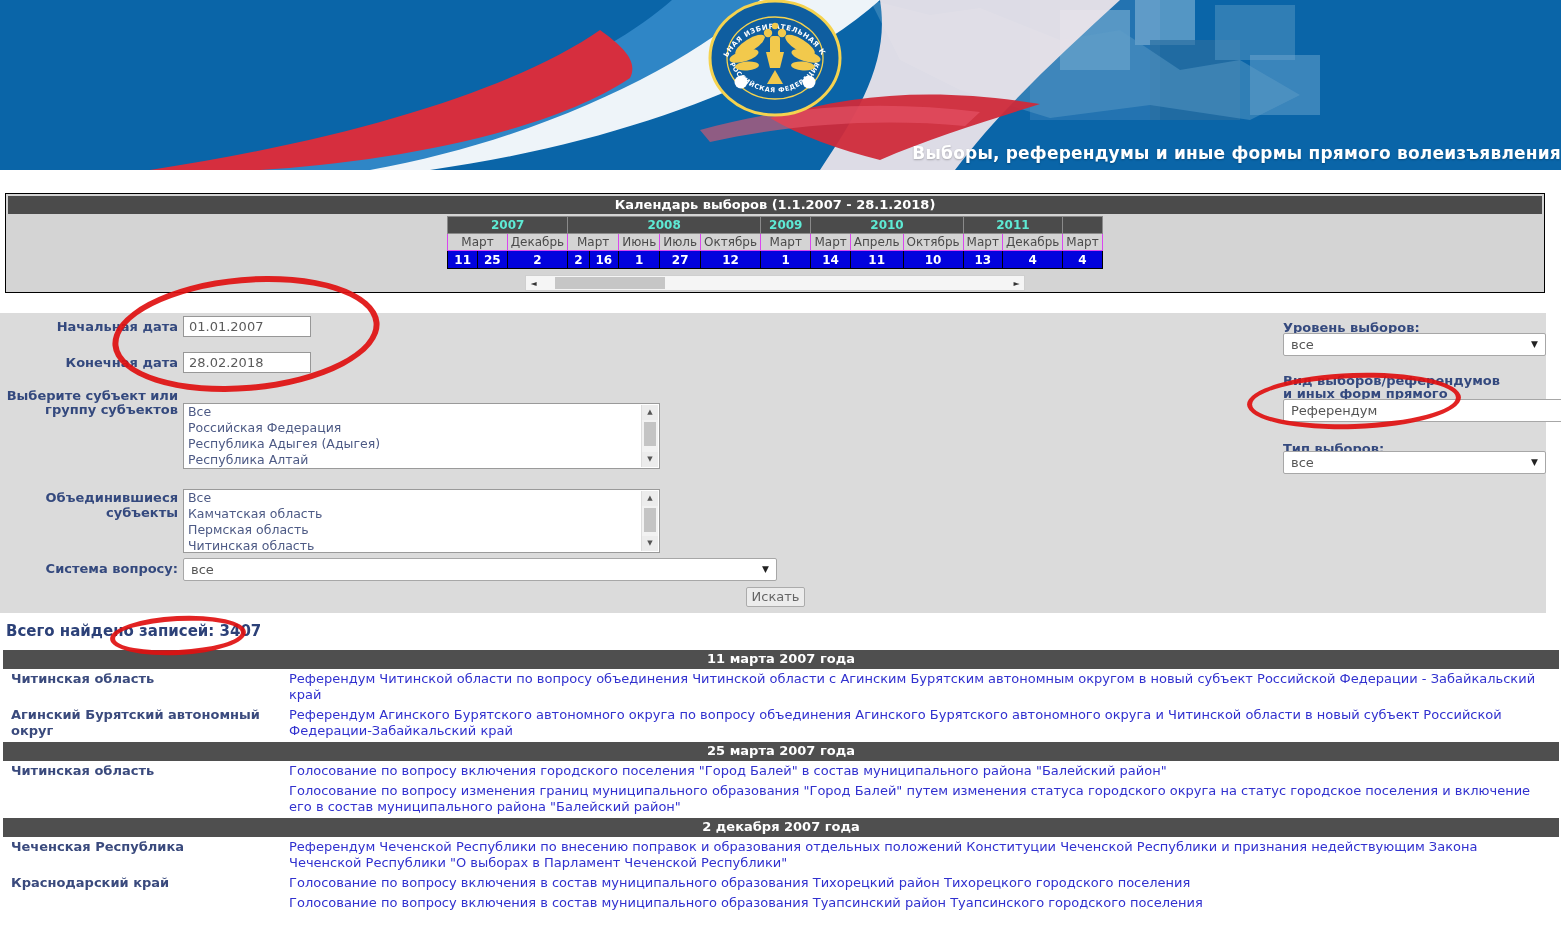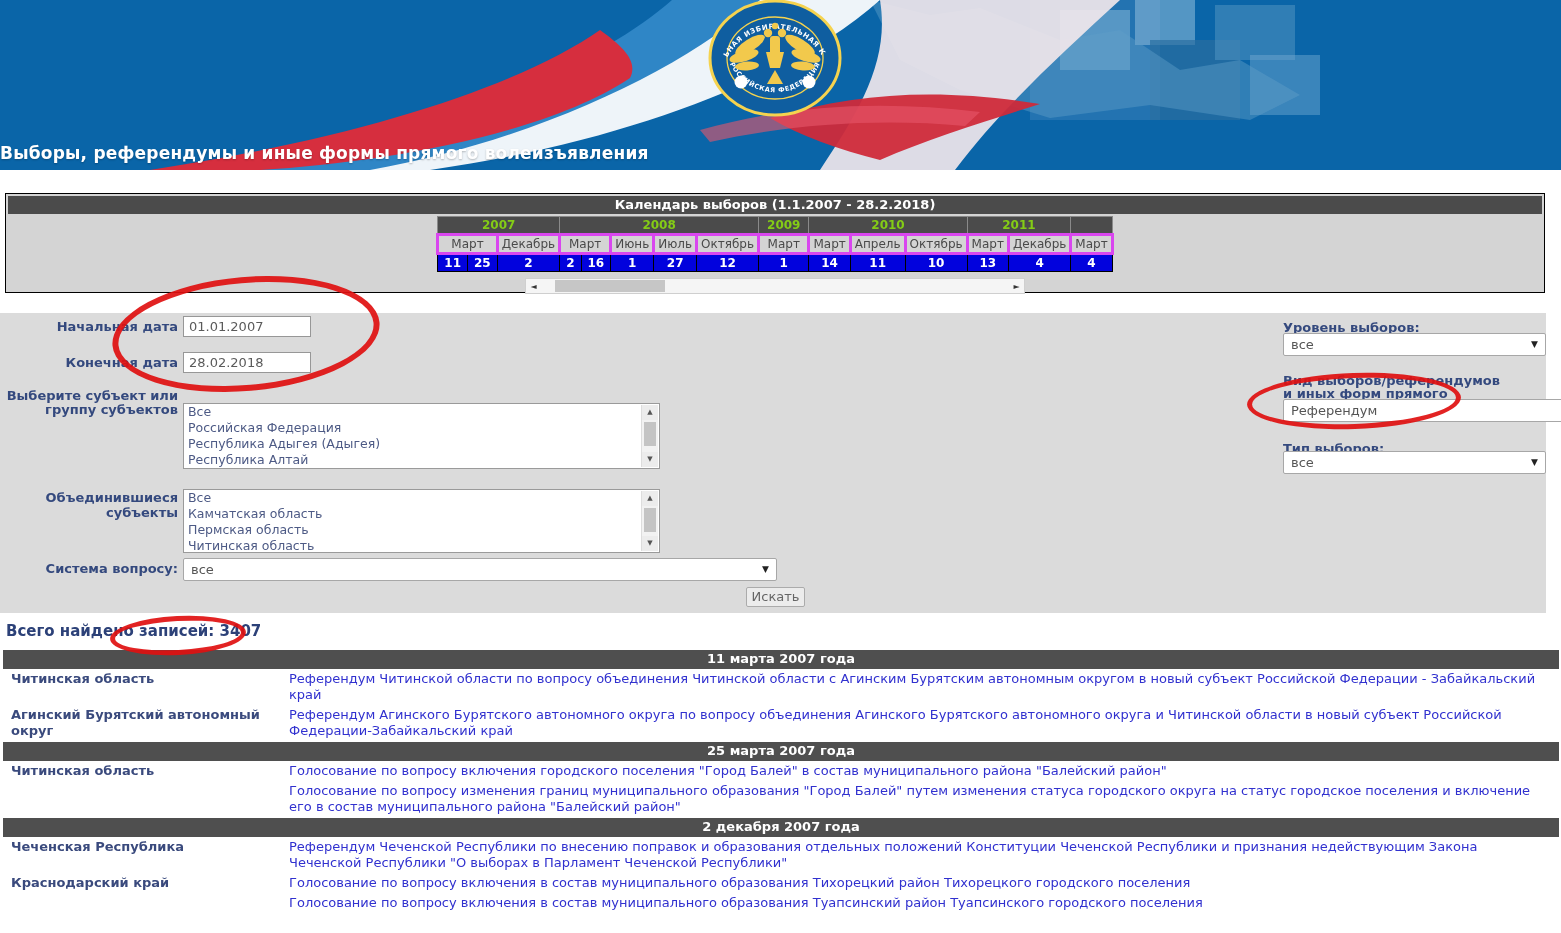--- a/index.html
+++ b/index.html
@@ -3,33 +3,33 @@
 <meta charset="utf-8">
 <style>
   * { box-sizing: border-box; margin: 0; padding: 0; }
   html,body { width:1561px; height:933px; }
   body { font-family: "DejaVu Sans", "Liberation Sans", sans-serif; background:#fff; overflow:hidden; }
   .page { position:relative; width:1561px; height:933px; background:#fff; overflow:hidden; }
 
   
   .site-header { position:absolute; top:0; left:0; width:1561px; height:170px; background:#0a65a8; overflow:hidden; }
   .site-header svg { position:absolute; top:0; left:0; }
-  .site-title { position:absolute; left:0; bottom:7px; width:100%; text-align:left;
+  .site-title { position:absolute; left:0; bottom:7px; width:100%; text-align:right;
     color:#ffffff; font-weight:bold; font-size:17px; letter-spacing:.2px; text-shadow:0 1px 2px rgba(0,0,0,.25); }
 
   
   .calendar-box { position:absolute; top:193px; left:5px; width:1540px; height:100px;
     background:#d4d4d4; border:1px solid #000; padding:2px; }
   .calendar-title { height:18px; background:#4b4b4b; color:#fff; font-weight:bold; font-size:13px;
     text-align:center; line-height:18px; }
   .calendar-table-wrap { text-align:center; margin-top:2px; }
   table.calendar { margin:0 auto; border-collapse:collapse; border:1px solid #000; background:#d4d4d4; }
   table.calendar th, table.calendar td { font-size:12px; white-space:nowrap; }
-  th.cal-year { background:#4b4b4b; color:#84cc16; font-weight:bold; border:1px solid #8a8a8a; padding:1px 8px; height:17px; }
-  th.cal-month { background:#d4d4d4; color:#4a4a4a; font-weight:normal; border:3px solid #d946ef; padding:1px 3px; height:16px; }
+  th.cal-year { background:#4b4b4b; color:#5eead4; font-weight:bold; border:1px solid #8a8a8a; padding:1px 8px; height:17px; }
+  th.cal-month { background:#d4d4d4; color:#4a4a4a; font-weight:normal; border:1px solid #d946ef; padding:1px 3px; height:16px; }
   td.cal-day { background:#0202dd; color:#fff; font-weight:bold; text-align:center; border:1px solid #000; padding:1px 6px; height:18px; cursor:pointer; }
   .cal-scrollbar { width:500px; height:16px; margin:6px auto 0; background:#f5f5f5; border:1px solid #cfcfcf;
     position:relative; display:flex; align-items:center; }
   .cal-arrow { width:15px; height:100%; font-size:8px; color:#333; display:flex; align-items:center; justify-content:center; cursor:pointer; }
   .cal-track { position:relative; flex:1; height:100%; }
   .cal-thumb { position:absolute; left:14px; top:1px; width:110px; height:12px; background:#c6c6c6; cursor:pointer; }
 
   
   .filter-area { position:absolute; top:313px; left:0; width:1546px; height:300px; background:#dbdbdb; }
   .flabel { position:absolute; color:#34497e; font-weight:bold; font-size:13px; }
@@ -116,21 +116,21 @@
           <path d="M775,70 L783,84 L767,84 Z"></path>
         </g>
         <circle cx="741" cy="82" r="6.5" fill="#ffffff"></circle>
         <circle cx="809" cy="82" r="6.5" fill="#ffffff"></circle>
       </g>
     </svg>
     <div class="site-title">Выборы, референдумы и иные формы прямого волеизъявления</div>
   </header>
 
   <section class="calendar-box">
-    <div class="calendar-title">Календарь выборов (1.1.2007 - 28.2.2018)</div>
+    <div class="calendar-title">Календарь выборов (1.1.2007 - 28.1.2018)</div>
     <div class="calendar-table-wrap">
       <table class="calendar">
         <thead>
           <tr id="cal-years-row">
               <th class="cal-year" colspan="3">2007</th>
               <th class="cal-year" colspan="5">2008</th>
               <th class="cal-year" colspan="1">2009</th>
               <th class="cal-year" colspan="3">2010</th>
               <th class="cal-year" colspan="2">2011</th>
               <th class="cal-year" colspan="1"></th>

